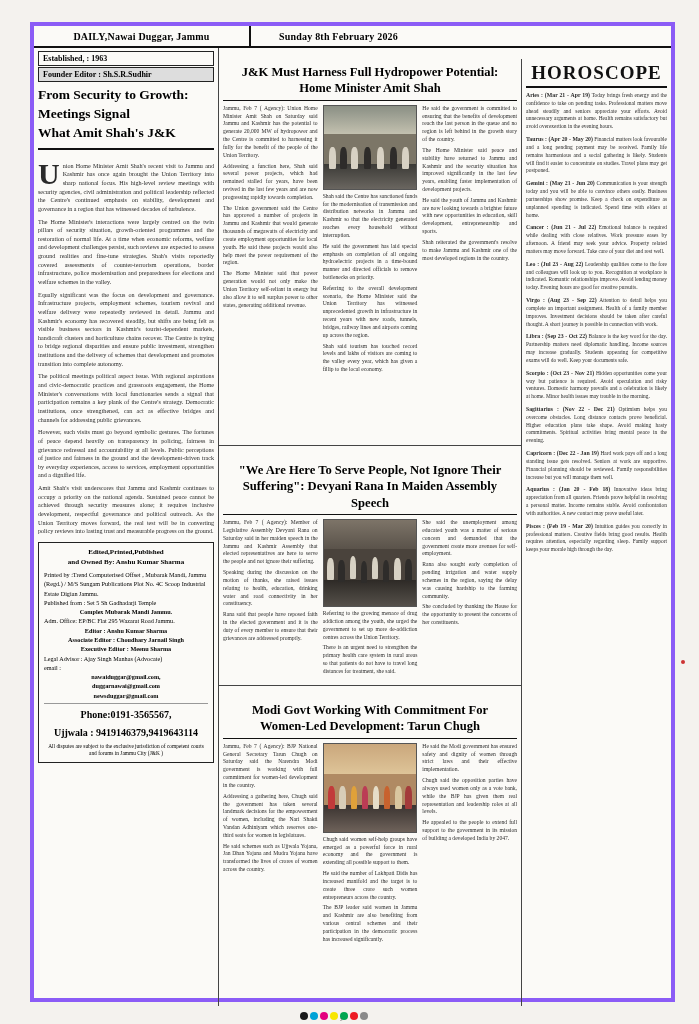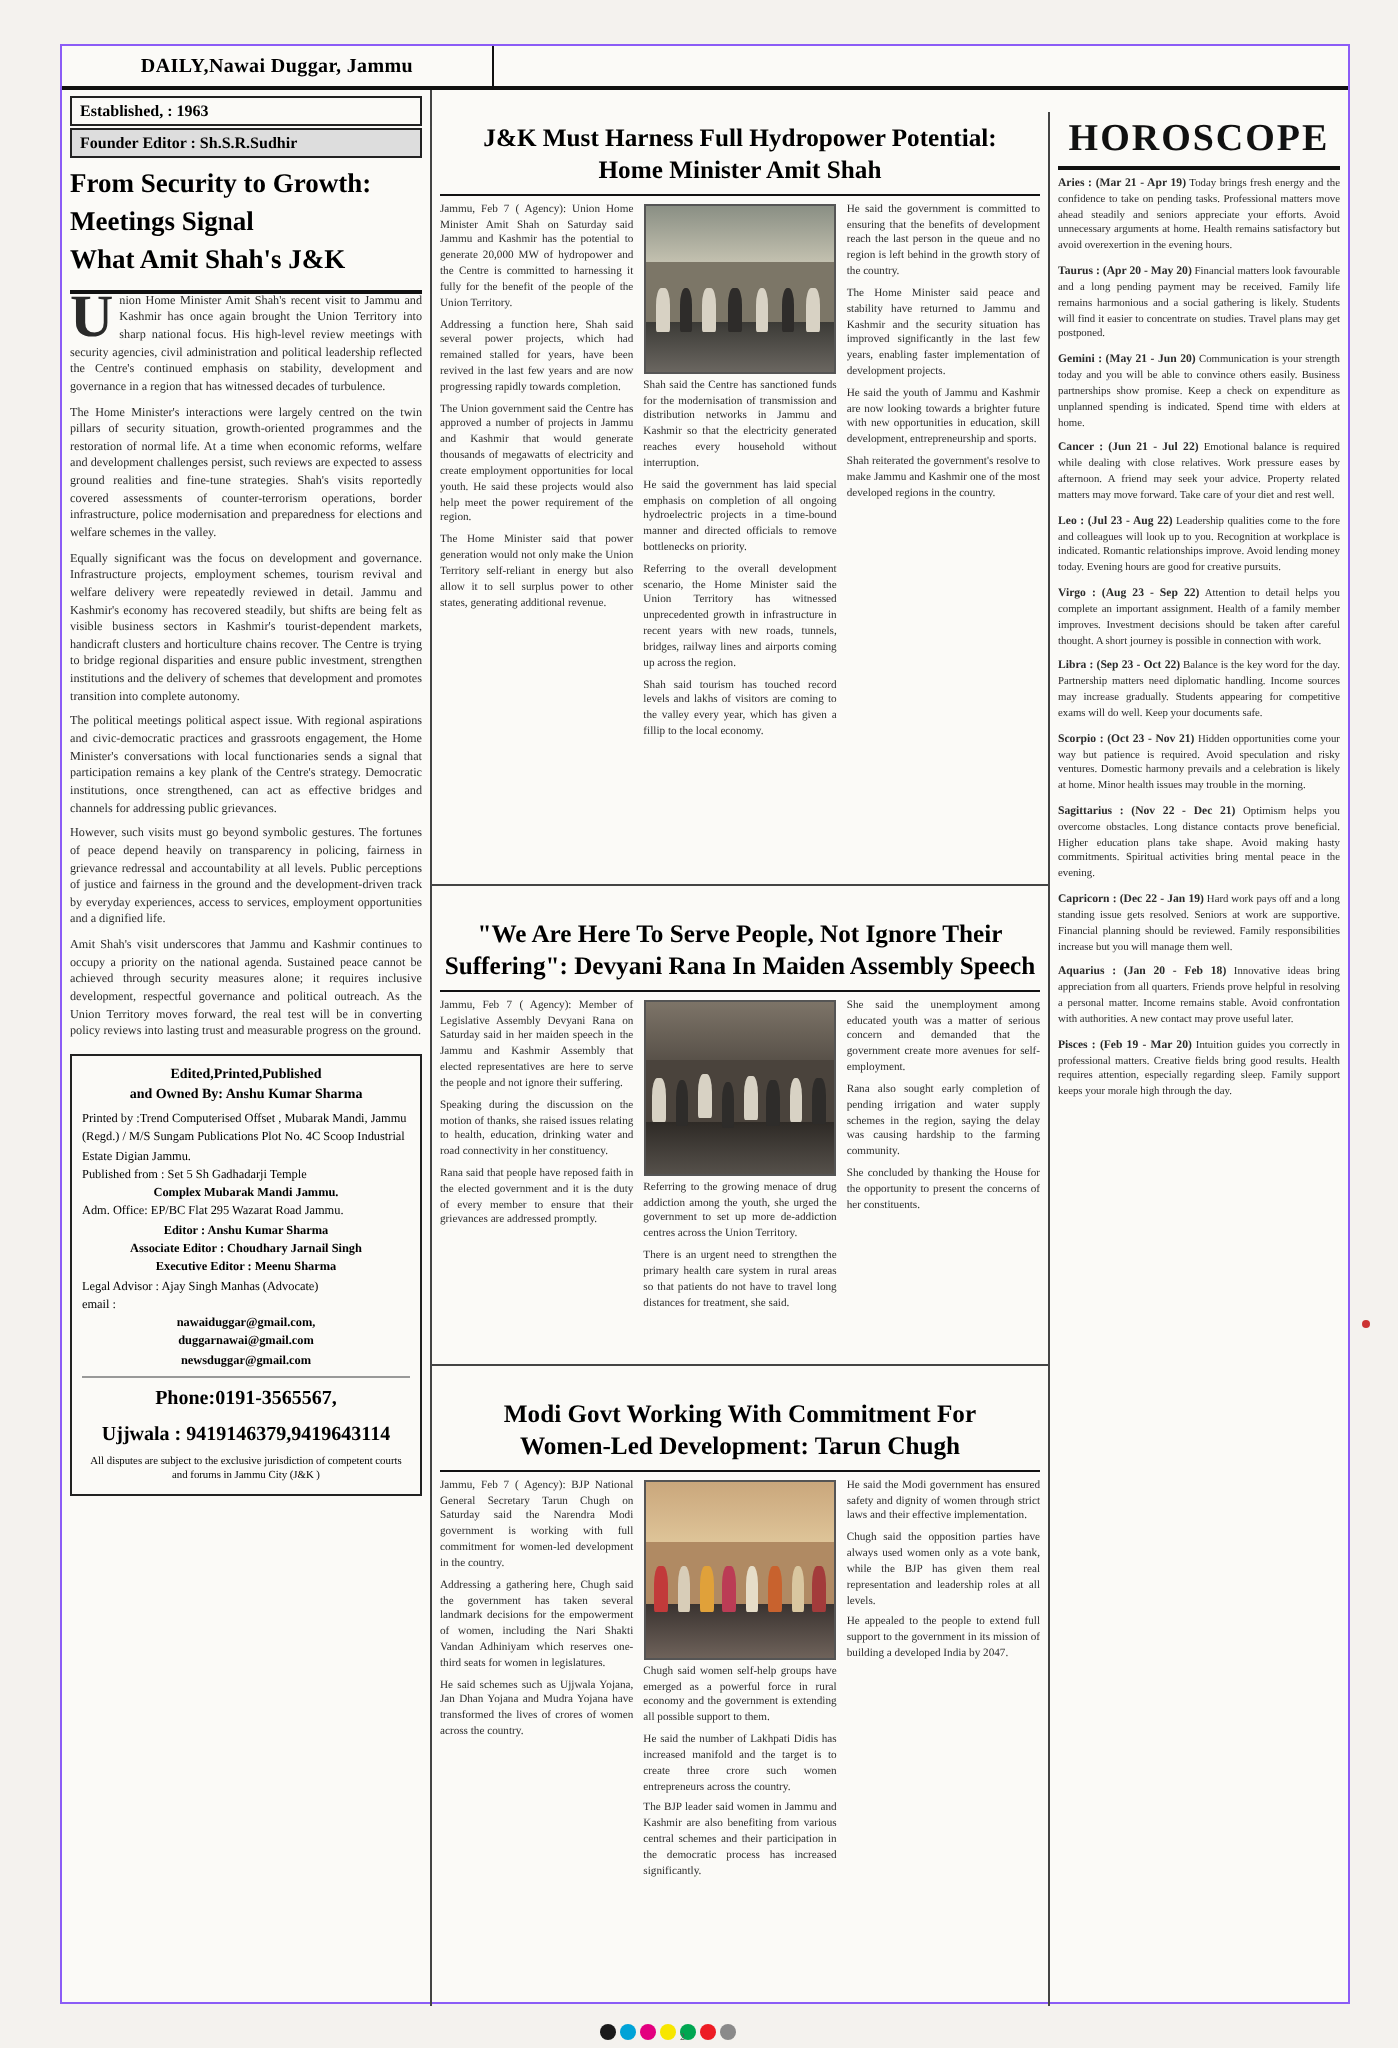--- a/index.html
+++ b/index.html
@@ -3,40 +3,40 @@
 <meta charset="utf-8">
 <style>
   html,body{margin:0;padding:0;background:#b9b9b9;}
   body{font-family:"Liberation Serif", serif;}
   .page{
     position:relative;width:699px;height:1024px;background:#f4f2ee;
     box-sizing:border-box;overflow:hidden;
   }
   .paper{
     position:absolute;left:30px;top:22px;width:645px;height:980px;
-    background:#fbfaf7;border:1px solid #8b5cf6;box-sizing:border-box;
+    background:#fbfaf7;border:4px solid #8b5cf6;box-sizing:border-box;
   }
   
   .masthead{
     display:flex;align-items:stretch;border-bottom:2px solid #111;height:20px;
   }
   .mh-left{flex:0 0 215px;border-right:1px solid #111;display:flex;align-items:center;justify-content:center;}
   .mh-mid{flex:1;display:flex;align-items:center;justify-content:center;}
   .mh-right{flex:0 0 175px;border-left:1px solid #111;display:flex;align-items:center;justify-content:center;}
   .mh-left b,.mh-mid b,.mh-right b{font-size:10px;font-weight:bold;letter-spacing:.2px;}
   
   .body{display:flex;height:958px;}
   .colA{flex:0 0 185px;border-right:1px solid #444;box-sizing:border-box;padding:3px 4px;}
   .colMid{flex:1;box-sizing:border-box;}
   .colZ{flex:0 0 150px;border-left:1px solid #444;box-sizing:border-box;padding:3px 4px;margin-top:11px;}
   
   .estab{border:1px solid #222;padding:2px 4px;font-size:8px;font-weight:bold;margin-bottom:1px;}
   .founder{border:1px solid #222;padding:2px 4px;font-size:8px;font-weight:bold;background:#ddd;margin-bottom:4px;}
   .headA{font-family:"Liberation Serif",serif;font-weight:bold;font-size:13.5px;line-height:1.35;
-    border-bottom:2px solid #111;padding-bottom:4px;margin-bottom:0;}
+    border-bottom:2px solid #111;padding-bottom:4px;margin-bottom:12px;}
   .headA div{margin:1px 0;}
   .artA{font-size:6.1px;line-height:1.42;text-align:justify;color:#2a2a2a;}
   .artA p{margin:0 0 4px 0;}
   .dropcap{float:left;font-size:30px;line-height:22px;font-weight:bold;padding:1px 3px 0 0;font-family:"Liberation Serif",serif;}
   
   .imprint{border:1px solid #222;margin-top:6px;padding:4px 5px;font-size:6.2px;line-height:1.5;text-align:center;}
   .imprint .t1{font-weight:bold;font-size:7px;}
   .imprint .t2{font-weight:bold;font-size:7px;margin-bottom:2px;}
   .imprint .row{text-align:left;}
   .imprint .ctr{text-align:center;font-weight:bold;}
@@ -80,20 +80,23 @@
 </style>
 </head>
 <body>
 
 <div class="page">
   <div class="paper">
 
     <div class="masthead">
       <div class="mh-left">
         <b>DAILY,Nawai Duggar, Jammu</b>
+      </div>
+      <div class="mh-right">
+        <b>Sunday 8th February 2026</b>
       </div>
     </div>
 
     <div class="body">
 
       <div class="colA">
         <div class="estab">Established,  : 1963</div>
         <div class="founder">Founder Editor :  Sh.S.R.Sudhir</div>
 
         <div class="headA">

